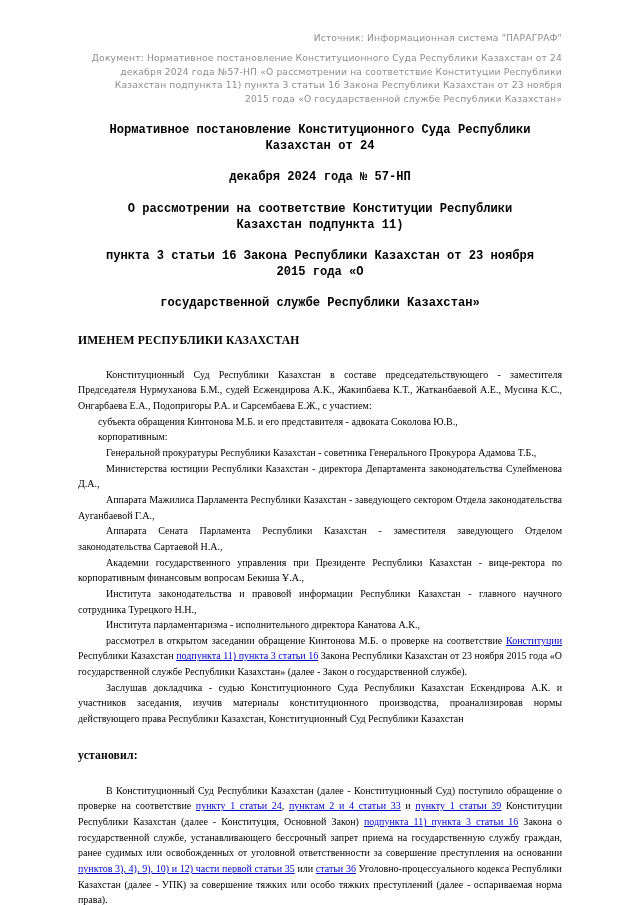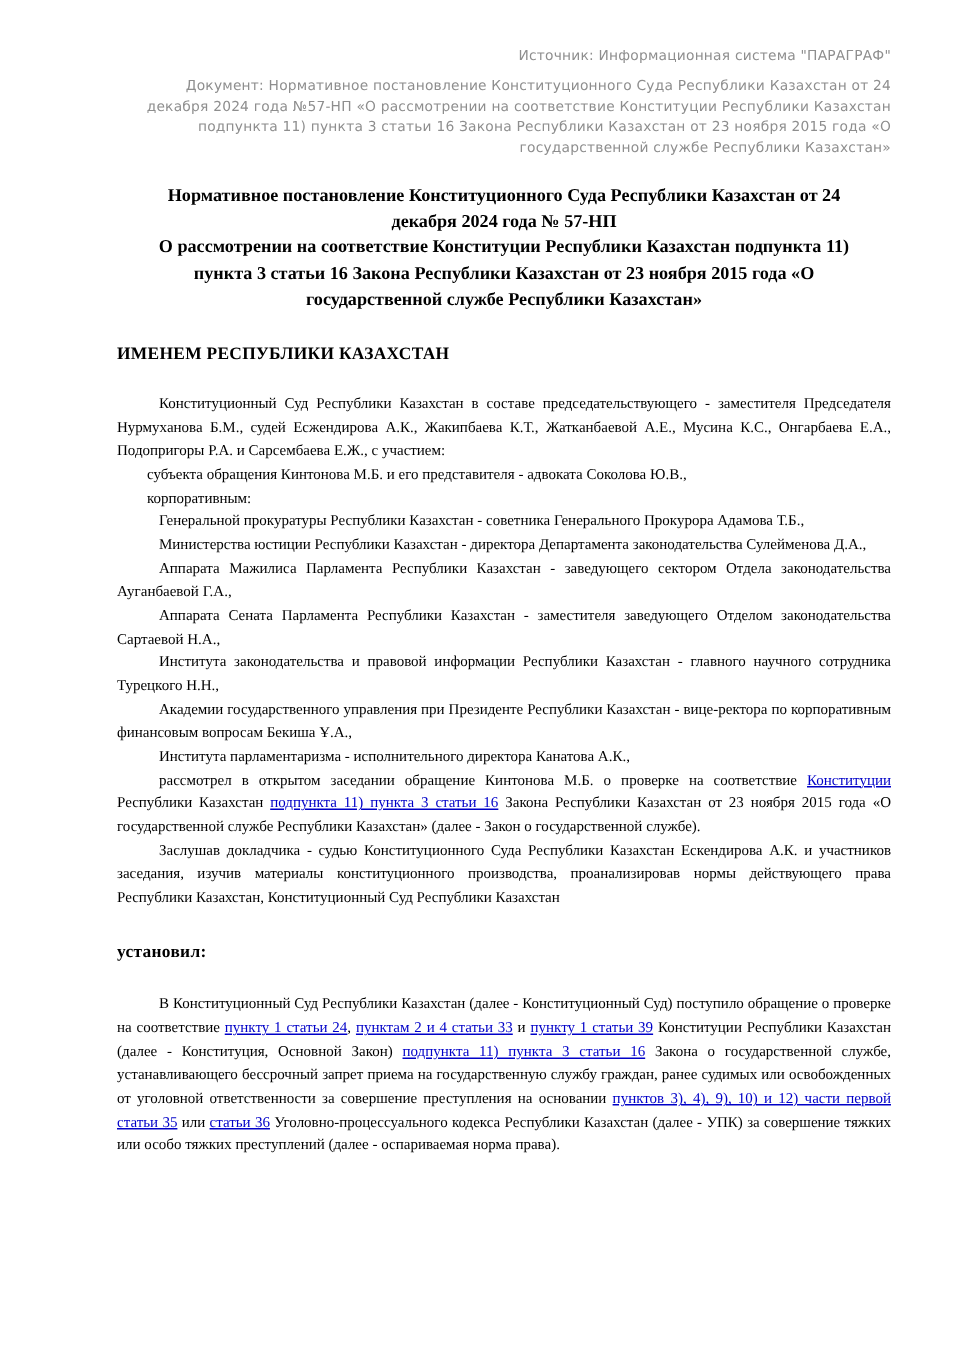--- a/index.html
+++ b/index.html
@@ -13,21 +13,21 @@
     overflow: hidden;
     font-family: "Liberation Serif", "DejaVu Serif", serif;
     color: #000000;
     position: relative;
   }
 
   .page {
     width: 640px;
     height: 848px;
     box-sizing: border-box;
-    padding: 0 46px 0 78px;
+    padding: 0 78px 0 78px;
     position: relative;
   }
 
   
   .doc-header {
     font-family: "DejaVu Sans", "Liberation Sans", sans-serif;
     color: #8e8e8e;
     font-size: 9.2px;
     line-height: 13.4px;
     text-align: right;
@@ -43,21 +43,21 @@
   }
 
   
   .title-block {
     text-align: center;
     font-weight: bold;
     font-size: 12.1px;
     line-height: 16.2px;
     margin-top: 17px;
   }
-  .title-block .t-line { margin: 1px; }
+  .title-block .t-line { margin: 15px; font-family: Liberation Mono, monospace; }
 
   
   .heading-center {
     font-weight: bold;
     font-size: 11.6px;
     letter-spacing: 0.2px;
   }
   .heading-imenem { margin-top: 22px; }
   .heading-ustanovil { margin-top: 22px; }
 
@@ -105,22 +105,22 @@
   <div class="heading-center heading-imenem">ИМЕНЕМ РЕСПУБЛИКИ КАЗАХСТАН</div>
 
   <div class="body-text">
     <p class="p-first">Конституционный Суд Республики Казахстан в составе председательствующего - заместителя Председателя Нурмуханова Б.М., судей Есжендирова А.К., Жакипбаева К.Т., Жатканбаевой А.Е., Мусина К.С., Онгарбаева Е.А., Подопригоры Р.А. и Сарсембаева Е.Ж., с участием:</p>
     <p class="narrow-indent">субъекта обращения Кинтонова М.Б. и его представителя - адвоката Соколова Ю.В.,</p>
     <p class="narrow-indent">корпоративным:</p>
     <p>Генеральной прокуратуры Республики Казахстан - советника Генерального Прокурора Адамова Т.Б.,</p>
     <p>Министерства юстиции Республики Казахстан - директора Департамента законодательства Сулейменова Д.А.,</p>
     <p>Аппарата Мажилиса Парламента Республики Казахстан - заведующего сектором Отдела законодательства Ауганбаевой Г.А.,</p>
     <p>Аппарата Сената Парламента Республики Казахстан - заместителя заведующего Отделом законодательства Сартаевой Н.А.,</p>
+    <p>Академии государственного управления при Президенте Республики Казахстан - вице-ректора по корпоративным финансовым вопросам Бекиша Ұ.А.,</p>
     <p>Института законодательства и правовой информации Республики Казахстан - главного научного сотрудника Турецкого Н.Н.,</p>
-    <p>Академии государственного управления при Президенте Республики Казахстан - вице-ректора по корпоративным финансовым вопросам Бекиша Ұ.А.,</p>
     <p>Института парламентаризма - исполнительного директора Канатова А.К.,</p>
 
     <p><span>рассмотрел в открытом заседании обращение Кинтонова М.Б. о проверке на соответствие </span><a href="#" class="doclink">Конституции</a><span> Республики Казахстан </span><a href="#" class="doclink">подпункта 11) пункта 3 статьи 16</a><span> Закона Республики Казахстан от 23 ноября 2015 года «О государственной службе Республики Казахстан» (далее - Закон о государственной службе).</span></p>
 
     <p>Заслушав докладчика - судью Конституционного Суда Республики Казахстан Ескендирова А.К. и участников заседания, изучив материалы конституционного производства, проанализировав нормы действующего права Республики Казахстан, Конституционный Суд Республики Казахстан</p>
   </div>
 
   <div class="heading-center heading-ustanovil">установил:</div>
 
   <div class="body-text">

